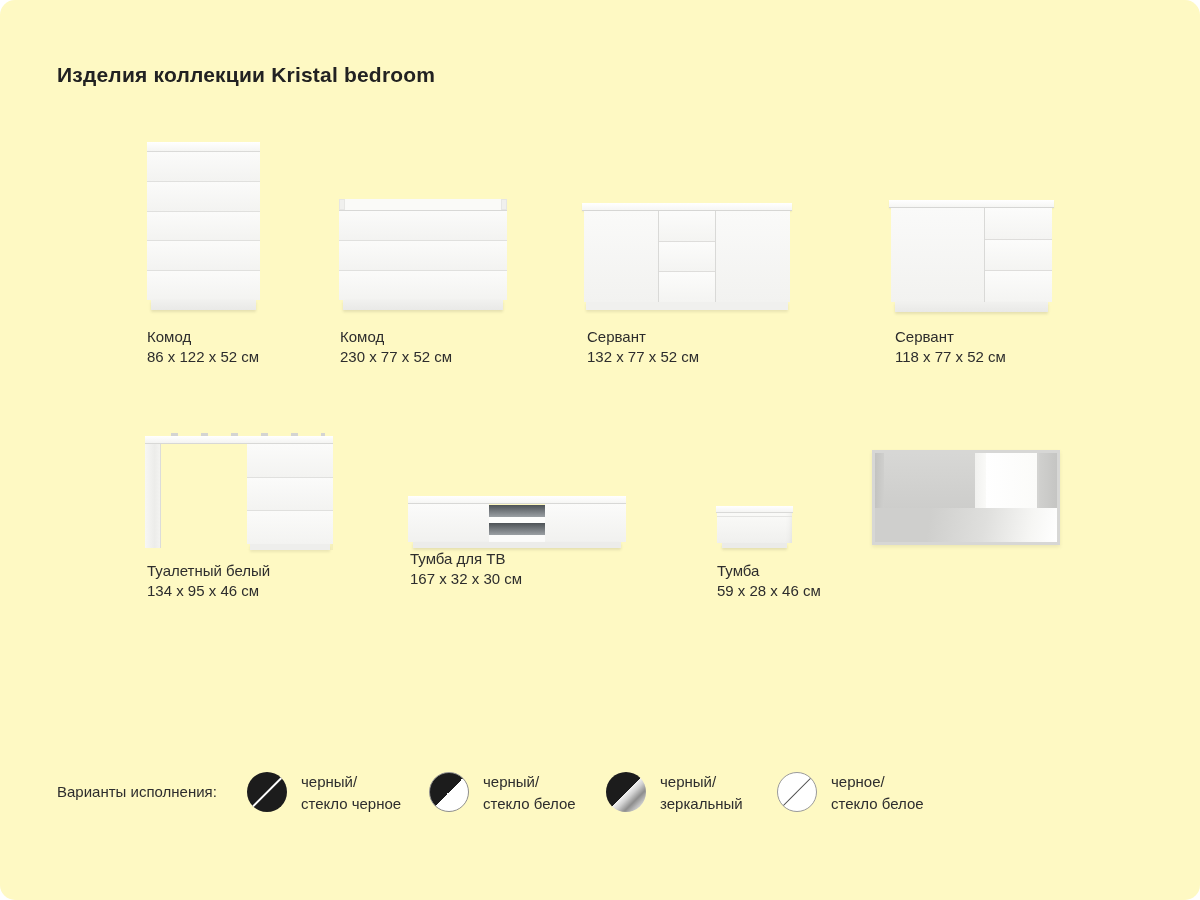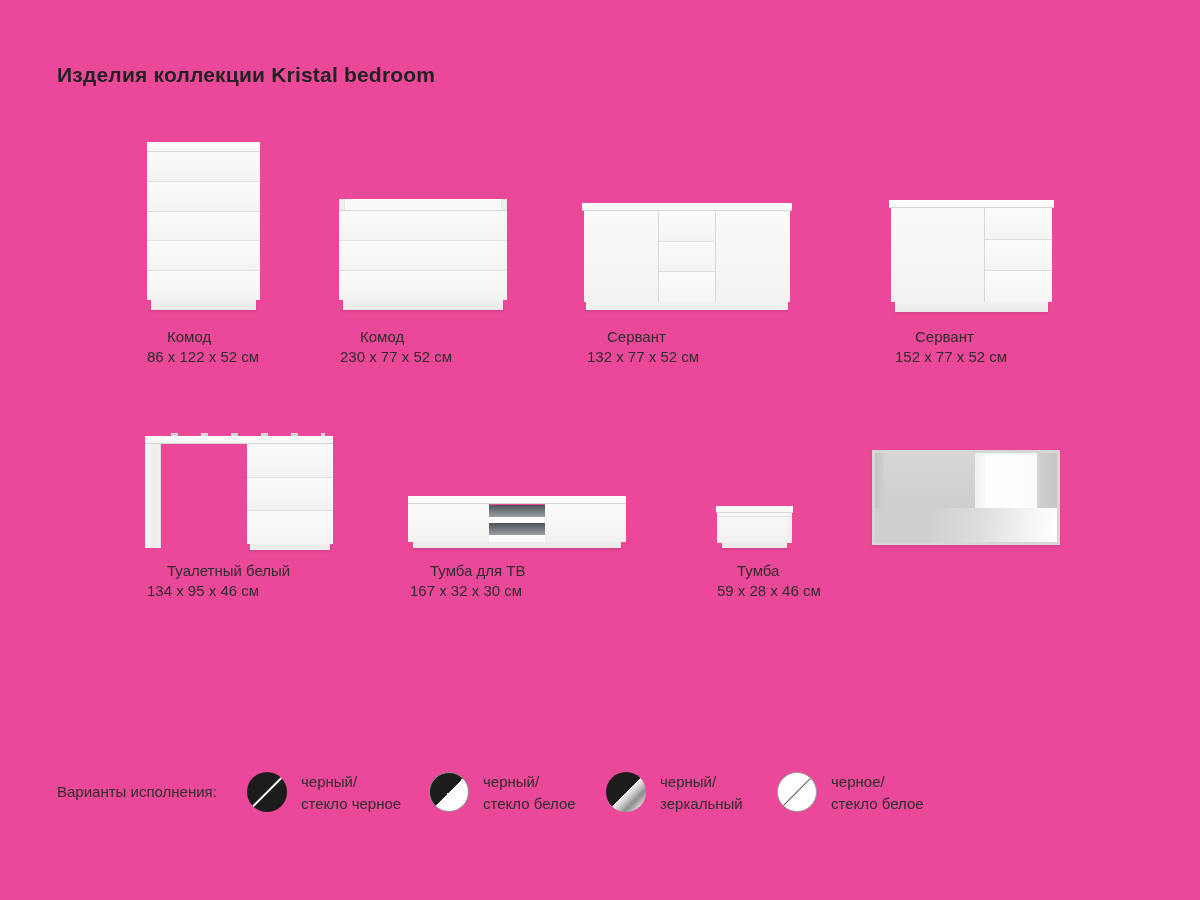--- a/index.html
+++ b/index.html
@@ -1,17 +1,17 @@
 <!DOCTYPE html>
 <html><head>
 <meta charset="utf-8">
 <style>
   html,body{margin:0;padding:0;background:#ffffff;}
   body{font-family:"Liberation Sans", sans-serif;color:#2d2d2d;}
-  .canvas{position:relative;width:1200px;height:900px;background:#ec4899;overflow:hidden;}
+  .canvas{position:relative;width:1200px;height:900px;background:#fef9c3;overflow:hidden;border-radius:15px;}
 
   .page-title{position:absolute;left:57px;top:49px;font-size:21px;font-weight:600;letter-spacing:.2px;color:#222;}
 
   
   .prod-img{position:absolute;display:flex;flex-direction:column;}
   .plinth{height:10px;margin:0 4px;background:linear-gradient(180deg,#f1f1ef,#e9e9e7);box-shadow:0 2px 3px rgba(0,0,0,.10);}
   .kbody{flex:1;display:flex;flex-direction:column;box-shadow:inset -7px 0 9px -7px rgba(0,0,0,.10), inset 7px 0 9px -7px rgba(0,0,0,.05);}
   .kd{flex:1;border-top:1px solid #e0e0de;background:linear-gradient(180deg,#fbfbfa,#f3f3f1);}
   .kd:first-child{border-top:none;}
   .ktop{height:9px;background:linear-gradient(180deg,#ffffff,#f5f5f3);border-bottom:1px solid #dadad8;}
@@ -56,21 +56,21 @@
   .mir-in > div{position:absolute;}
   .m-l{left:0;top:0;bottom:0;width:5%;background:linear-gradient(90deg,#c3c3c1,#cfcfcd);}
   .m-wall{left:5%;top:0;width:50%;height:64%;background:linear-gradient(180deg,#d7d7d5,#cdcdcb);}
   .m-pillar{left:55%;top:0;width:6%;height:70%;background:linear-gradient(90deg,#f1f1ef,#fafaf8);}
   .m-door{left:61%;top:0;width:28%;height:100%;background:linear-gradient(90deg,#ffffff,#fbfbf9);}
   .m-r{right:0;top:0;width:10%;height:88%;background:linear-gradient(90deg,#d0d0ce,#c5c5c3);}
   .m-floor{left:0;bottom:0;width:100%;height:38%;background:linear-gradient(100deg,#cfcfcd 30%,#dfdfdd 60%,#f6f6f4 85%,#ffffff 100%);}
 
   
   .plabel{position:absolute;font-size:15px;line-height:18px;color:#2d2d2d;white-space:nowrap;}
-  .plabel .pname{margin-bottom:2px;margin-left:20px;}
+  .plabel .pname{margin-bottom:2px;}
 
   
   .legend-label{position:absolute;left:57px;top:783px;font-size:15px;color:#2d2d2d;}
   .sw{position:absolute;top:772px;width:40px;height:40px;border-radius:50%;overflow:hidden;box-sizing:border-box;}
   .sw::after{content:"";position:absolute;left:50%;top:50%;width:150%;height:1.5px;transform:translate(-50%,-50%) rotate(-45deg);}
   .sw1{background:#1c1c1c;}
   .sw1::after{background:#ffffff;}
   .sw2{background:linear-gradient(135deg,#1c1c1c 50%,#ffffff 50%);border:1px solid #8f8f8f;}
   .sw2::after{display:none;}
   .sw3{background:linear-gradient(135deg,#1c1c1c 50%,#f2f2f2 51%,#cfcfcf 60%,#8d8d8d 72%,#e8e8e8 90%,#c4c4c4 100%);}
@@ -141,21 +141,21 @@
       <div class="sdrawers vline-l" style="flex:1">
         <div class="sd"></div>
         <div class="sd"></div>
         <div class="sd"></div>
       </div>
     </div>
     <div class="plinth"></div>
   </div>
   <div class="plabel" style="left:895px;top:328px">
     <div class="pname">Сервант</div>
-    <div class="pdims">152 x 77 x 52 см</div>
+    <div class="pdims">118 x 77 x 52 см</div>
   </div>
 
   <div class="prod-img dt" style="left:145px;top:436px;width:188px;height:114px">
     <div class="dtabs"></div>
     <div class="dtop"></div>
     <div class="dleg"></div>
     <div class="dcab">
       <div class="kd"></div>
       <div class="kd"></div>
       <div class="kd"></div>
@@ -174,21 +174,21 @@
       <div class="tvmid">
         <div class="tvopen"></div>
         <div class="tvshelf"></div>
         <div class="tvopen"></div>
         <div class="tvbottom"></div>
       </div>
       <div class="tvdrawer"></div>
     </div>
     <div class="tvplinth"></div>
   </div>
-  <div class="plabel" style="left:410px;top:562px">
+  <div class="plabel" style="left:410px;top:550px">
     <div class="pname">Тумба для ТВ</div>
     <div class="pdims">167 x 32 x 30 см</div>
   </div>
 
   <div class="prod-img" style="left:717px;top:506px;width:75px;height:42px">
     <div class="tb-top"></div>
     <div class="tb-body"></div>
     <div class="tb-plinth"></div>
   </div>
   <div class="plabel" style="left:717px;top:562px">

